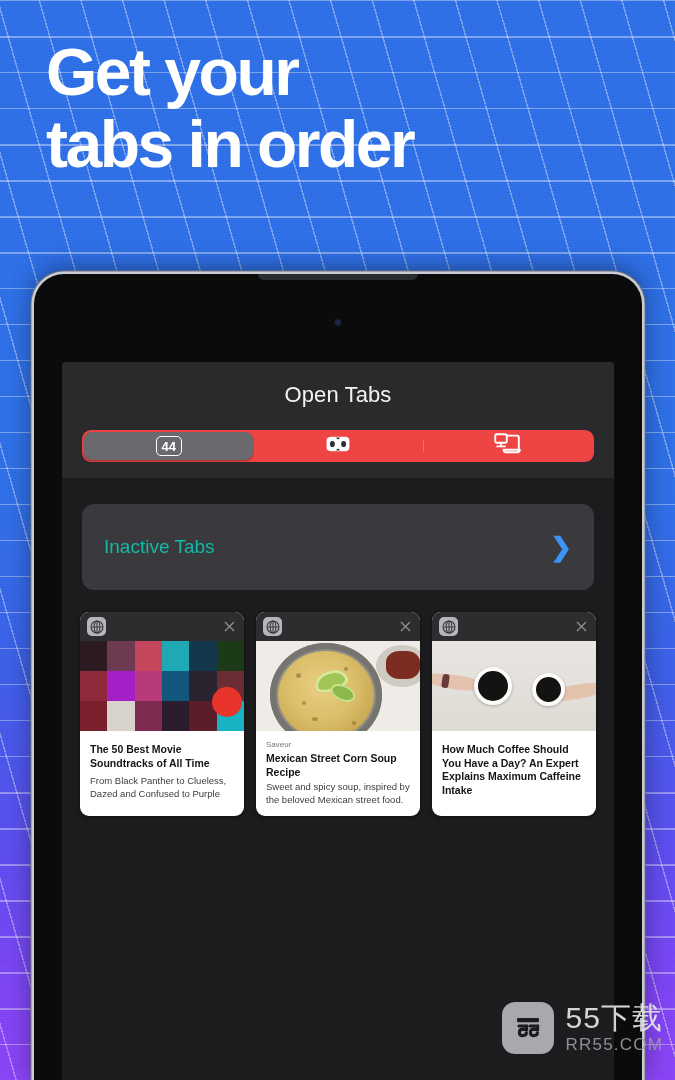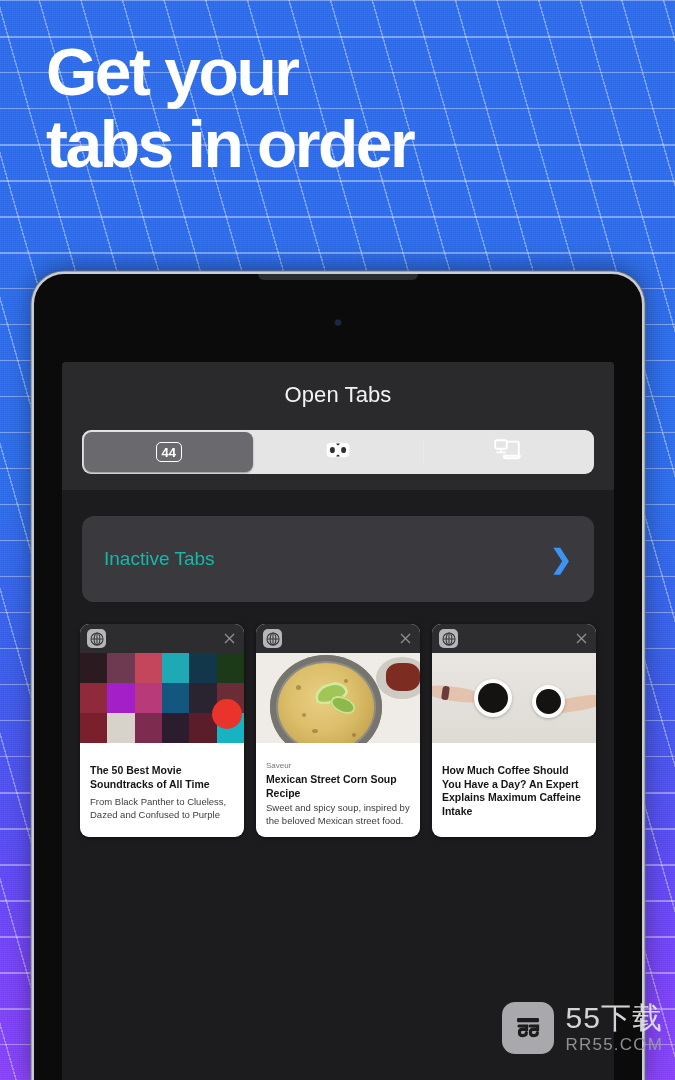--- a/index.html
+++ b/index.html
@@ -92,22 +92,22 @@
     padding:20px 0 16px;
   }
   .screen-title {
     text-align:center; color:#f2f2f3;
     font-size:22px; font-weight:normal; letter-spacing:.1px;
   }
 
   
   .segmented {
     display:flex; align-items:stretch;
-    margin:22px 20px 0; height:44px;
-    background:#e5e5e5; border-radius:9px;
+    margin:22px 20px 0; height:32px;
+    background:#ef4444; border-radius:9px;
     padding:2px;
   }
   .seg {
     flex:1; display:flex; align-items:center; justify-content:center;
     border-radius:8px; position:relative;
   }
   .seg.active { background:#6a6a6e; box-shadow:0 1px 2px rgba(0,0,0,.35); }
   .seg + .seg::before {
     content:""; position:absolute; left:0; top:8px; bottom:8px;
     width:1px; background:rgba(255,255,255,.22);
@@ -202,21 +202,21 @@
   }
   .soup .side {
     position:absolute; right:-8px; top:4px; width:52px; height:42px;
     border-radius:50%; background:#cfcac2;
   }
   .soup .side i {
     position:absolute; left:10px; top:6px; width:34px; height:28px;
     border-radius:40%; background:#7d2c22;
   }
 
-  .card-body { padding:18px 10px 10px; }
+  .card-body { padding:9px 10px 10px; }
   .src { color:#76767a; font-size:8px; margin-bottom:3px; }
   .ct {
     color:#151517; font-size:10.5px; font-weight:bold; line-height:1.30;
   }
   .cd {
     color:#3c3c3f; font-size:9.5px; line-height:1.32; margin-top:5px;
   }
   .card.c3 .cd { margin-top:2px; }
 
   

